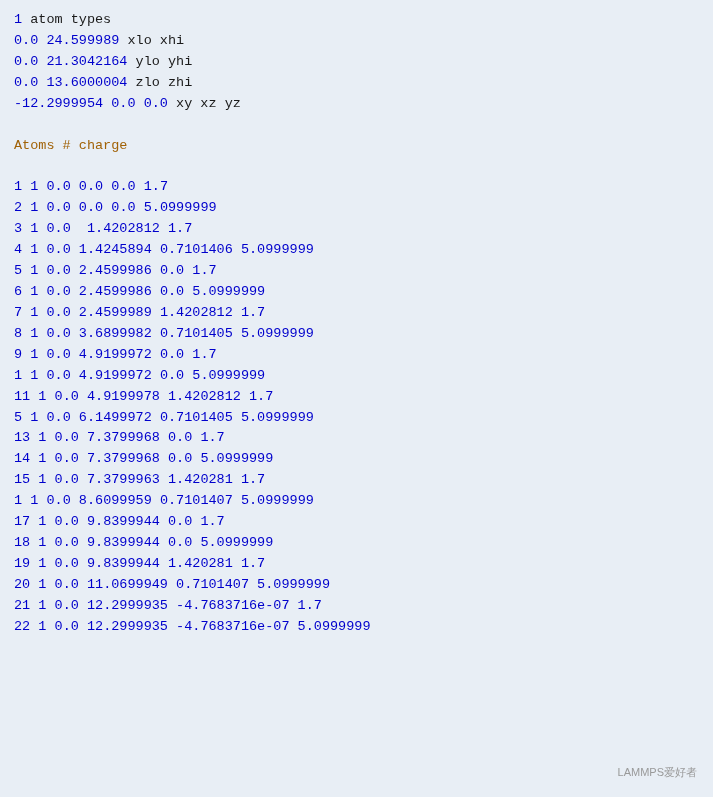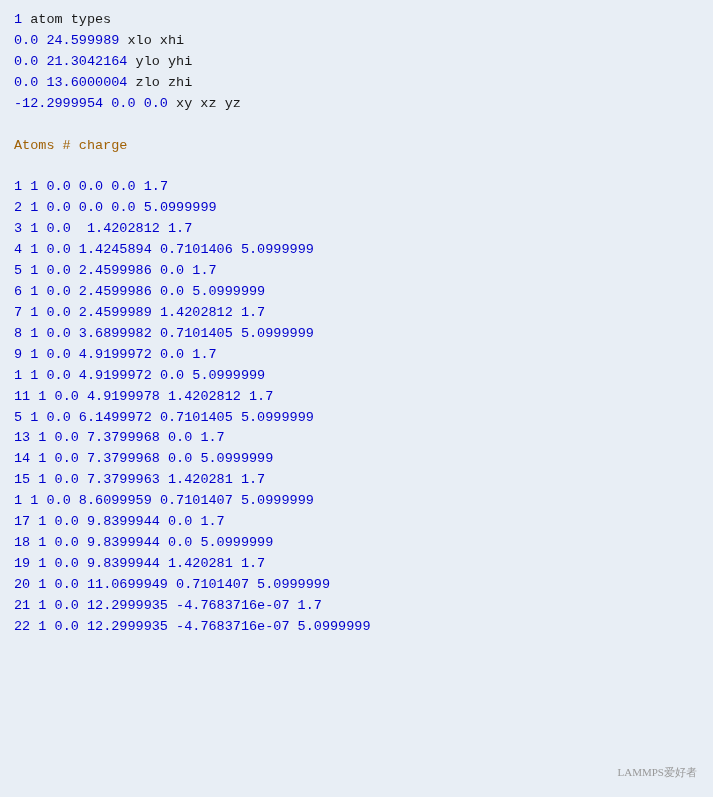--- a/index.html
+++ b/index.html
@@ -23,21 +23,21 @@
     .comment { color: #cc0000; }
     .plain { color: #1a1a1a; }
     .section { color: #a16207; }
     .blue { color: #0000cc; }
     .watermark {
       position: fixed;
       bottom: 16px;
       right: 16px;
       color: #999;
       font-size: 11px;
-      font-family: Liberation Serif, serif;
+      font-family: Liberation Sans, sans-serif;
     }
   </style>
 </head>
 <body>
 
 <div class="code-area">
 
 
 
   <div class="line">

